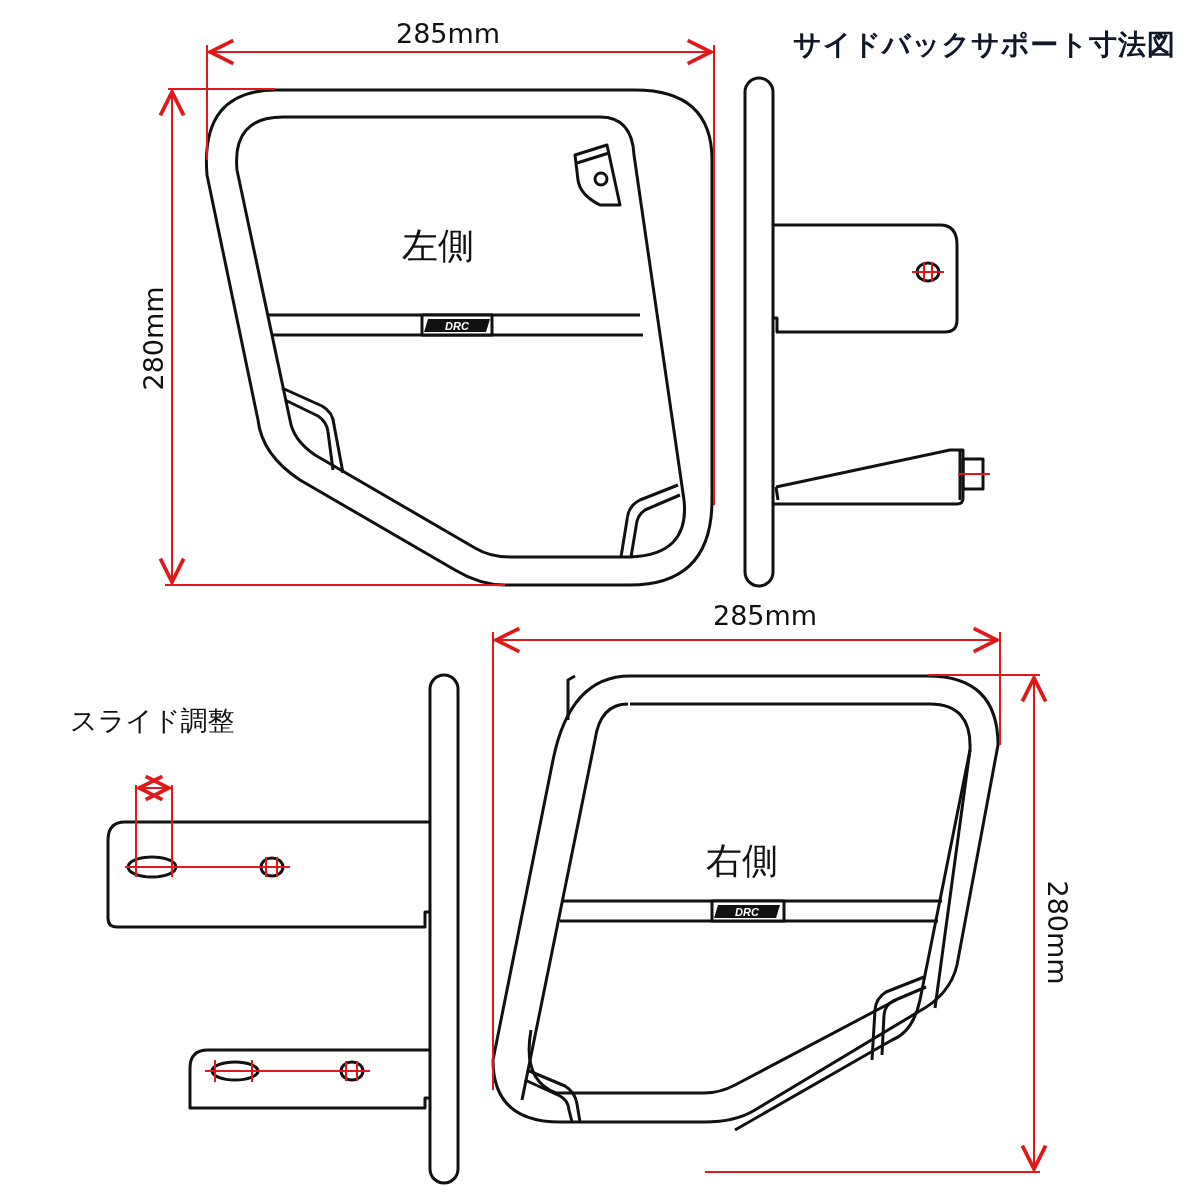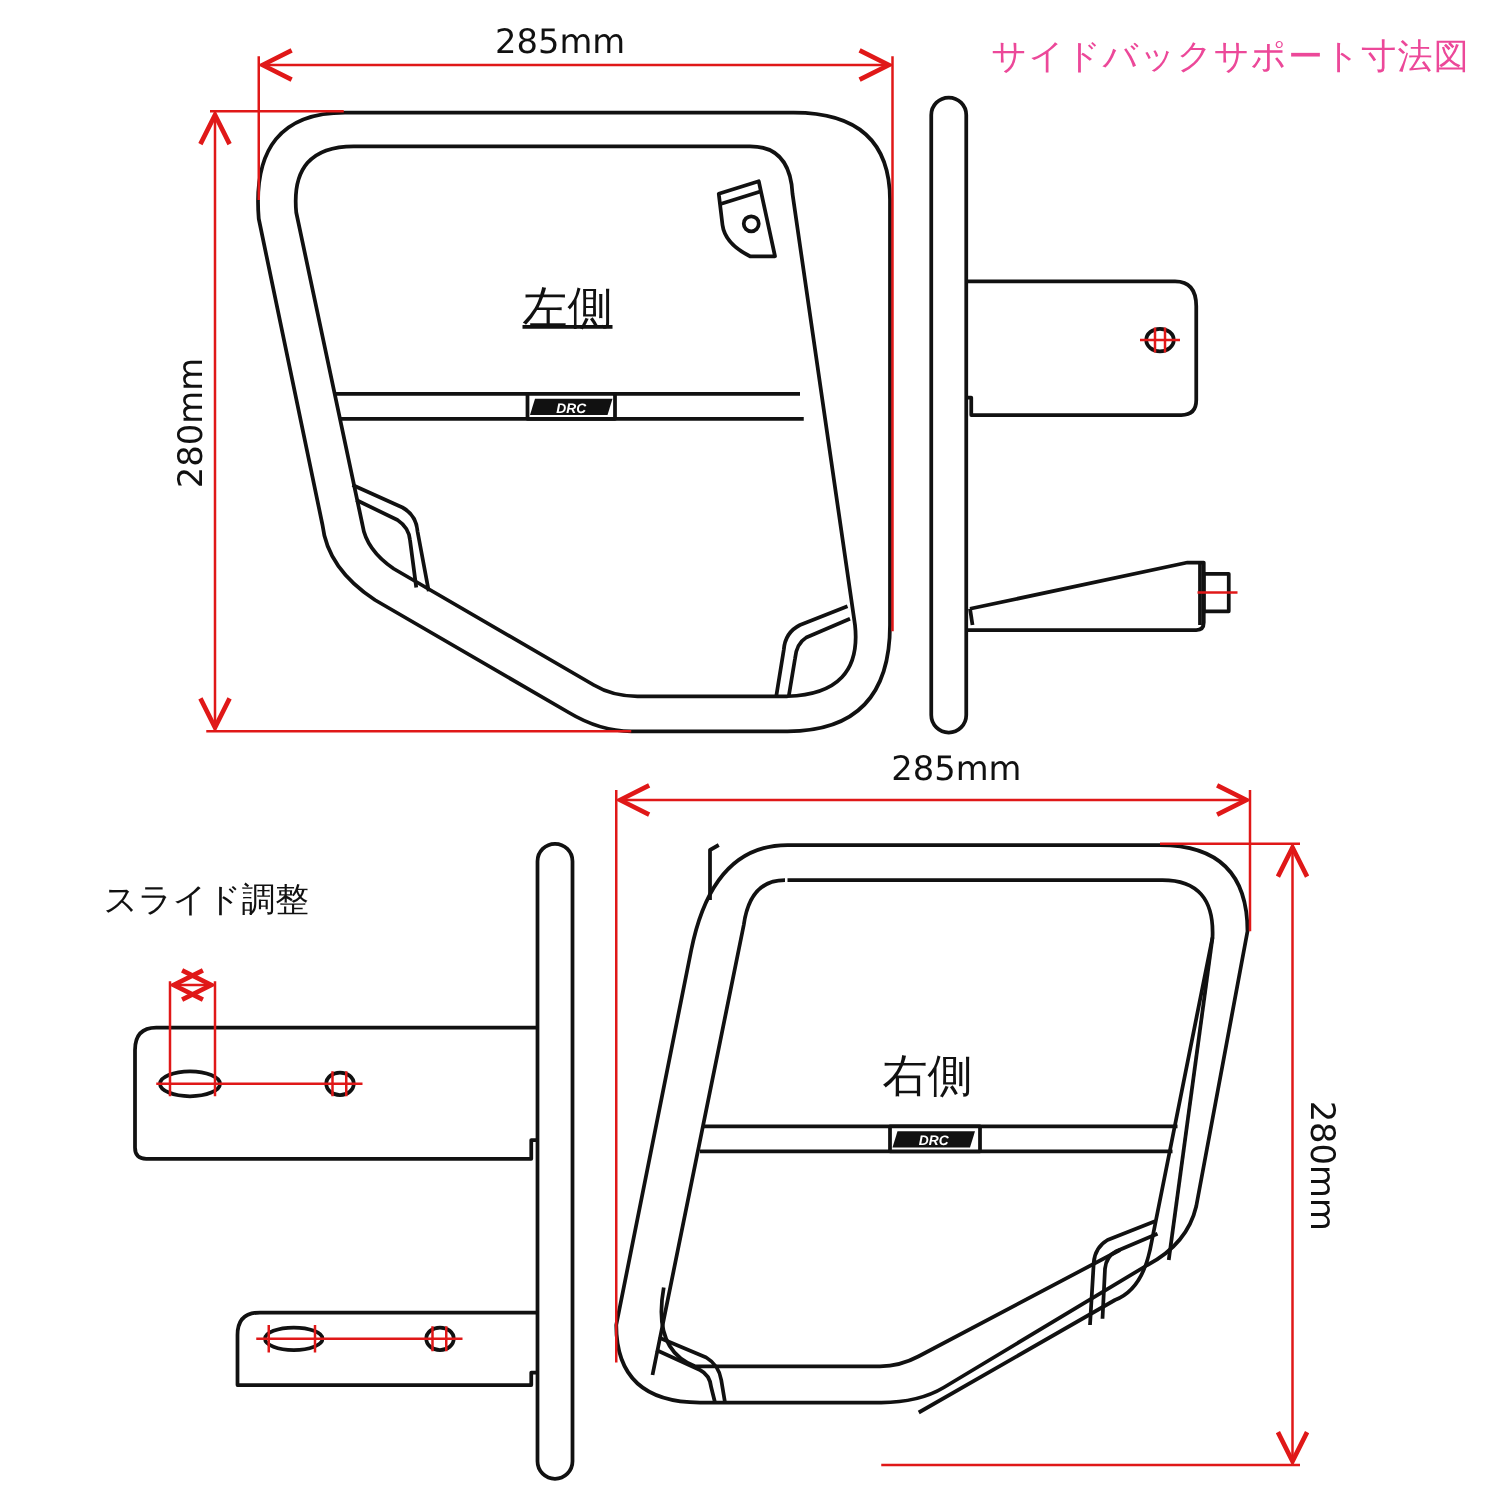--- a/index.html
+++ b/index.html
@@ -1,23 +1,23 @@
 <!DOCTYPE html>
 <html><head>
 <meta charset="utf-8">
 <style>
   html, body { margin:0; padding:0; background:#ffffff; }
   body { width:1200px; height:1200px; position:relative; overflow:hidden;
          font-family:"DejaVu Sans", "Liberation Sans", sans-serif; }
   #drawing { position:absolute; left:0; top:0; width:1200px; height:1200px; }
-  .title { position:absolute; right:24px; top:26px; font-size:28px; font-weight:normal; color:#ec4899; letter-spacing:1px; }
+  .title { position:absolute; right:24px; top:26px; font-size:28px; font-weight:bold; color:#0f172a; letter-spacing:1px; }
   .lbl { position:absolute; color:#111; white-space:nowrap;text-align:right; }
   .dim { font-size:27px; }
   .side { font-size:36px; }
-  .slide { font-size:27px; text-align:center; line-height:42px; }
+  .slide { font-size:27px; text-align:left; line-height:42px; }
   .vert { transform-origin:center center; }
 </style>
 </head>
 <body>
 
 <svg id="drawing" viewBox="0 0 1200 1200" xmlns="http://www.w3.org/2000/svg">
   <defs>
     <marker id="arr" viewBox="0 0 12 12" refX="11" refY="6" markerWidth="14" markerHeight="14" orient="auto-start-reverse">
       <path d="M1,1 L11,6 L1,11" fill="none" stroke="#e01818" stroke-width="1.6"></path>
     </marker>
@@ -135,21 +135,21 @@
   </g>
   <g stroke="#e01818" stroke-width="2" fill="none">
     <line x1="928" y1="675" x2="1040" y2="675"></line>
     <line x1="705" y1="1172" x2="1040" y2="1172"></line>
     <line x1="1034" y1="678" x2="1034" y2="1169" marker-start="url(#arr)" marker-end="url(#arr)"></line>
   </g>
 </svg>
 
 <div class="title">サイドバックサポート寸法図</div>
 
-<div class="lbl side" style="left:418px; top:222px;text-decoration:underline;">左側</div>
+<div class="lbl side" style="left:402px; top:222px;">左側</div>
 <div class="lbl dim" style="left:396px; top:18px;">285mm</div>
 <div class="lbl dim vert" style="left:103px; top:325px; width:100px; text-align:center; transform:rotate(-90deg);">280mm</div>
 
 <div class="lbl side" style="left:706px; top:825px;margin-top:12px;">右側</div>
 <div class="lbl dim" style="left:713px; top:600px;">285mm</div>
 <div class="lbl dim vert" style="left:1007px; top:915px; width:100px; text-align:center; transform:rotate(90deg);">280mm</div>
 
 <div class="lbl slide" style="left:70px; top:700px; width:190px;">
   <div>スライド調整</div>
 </div>

